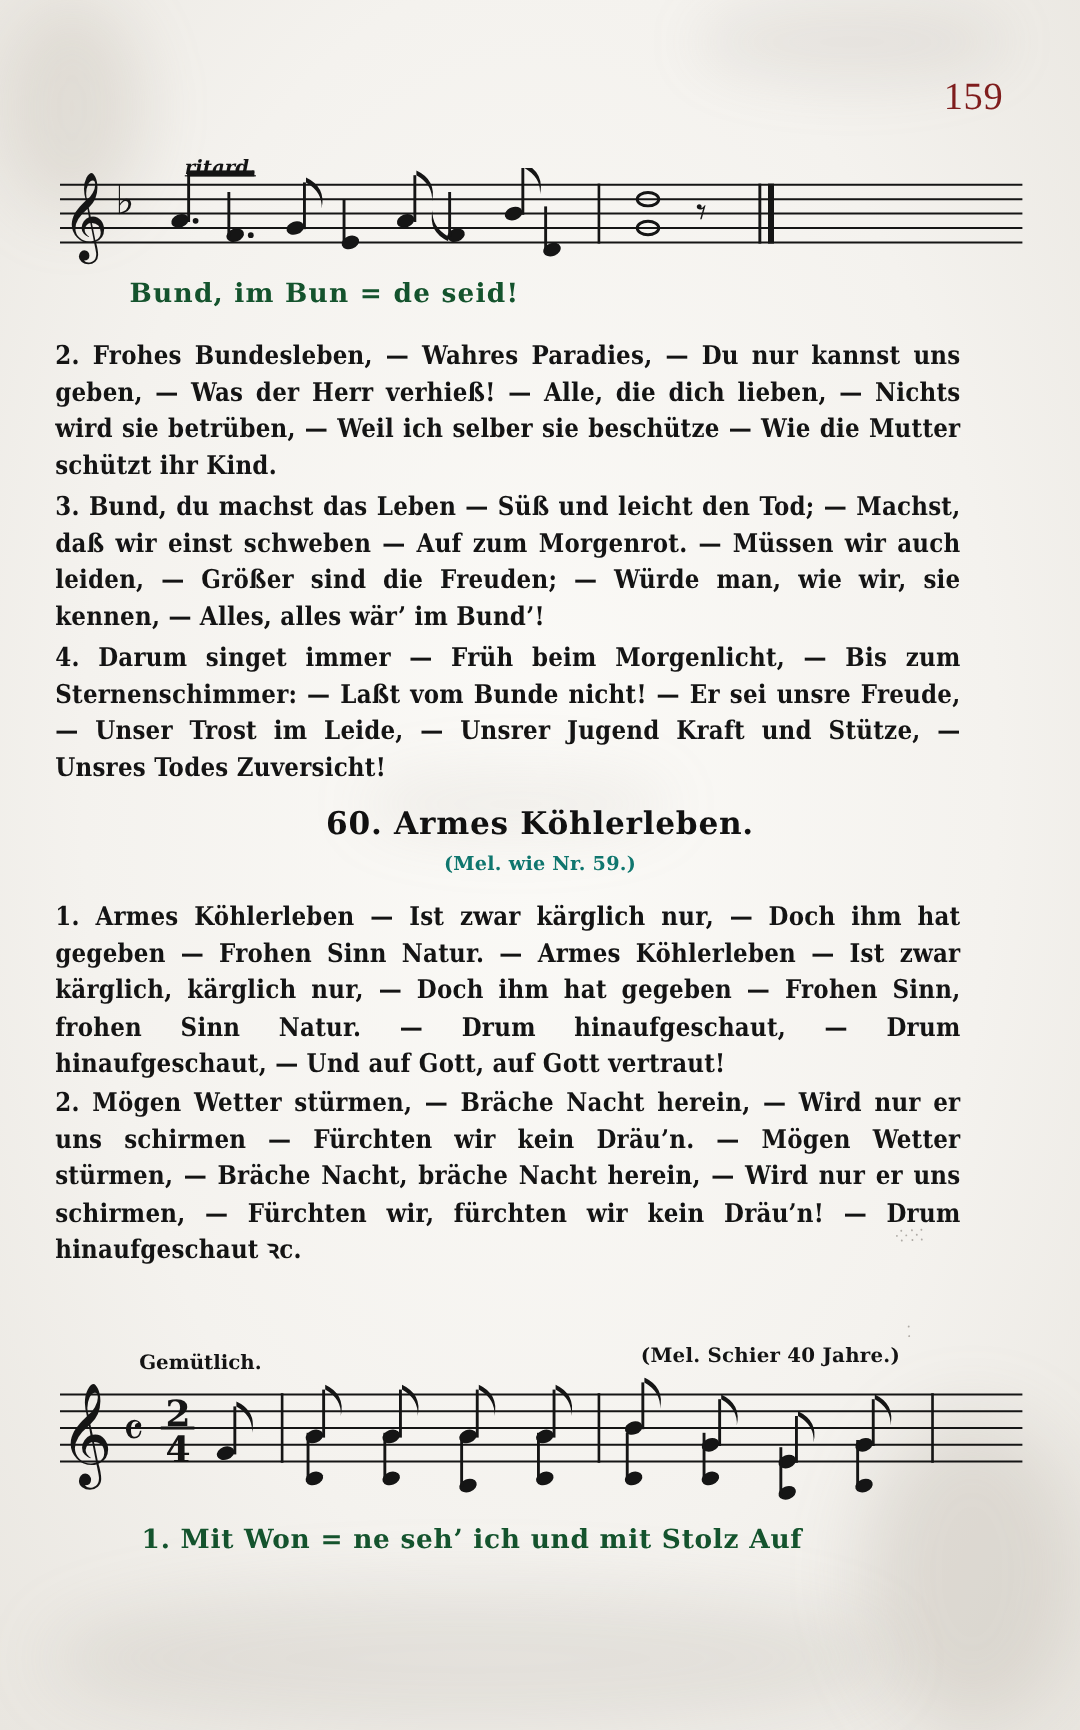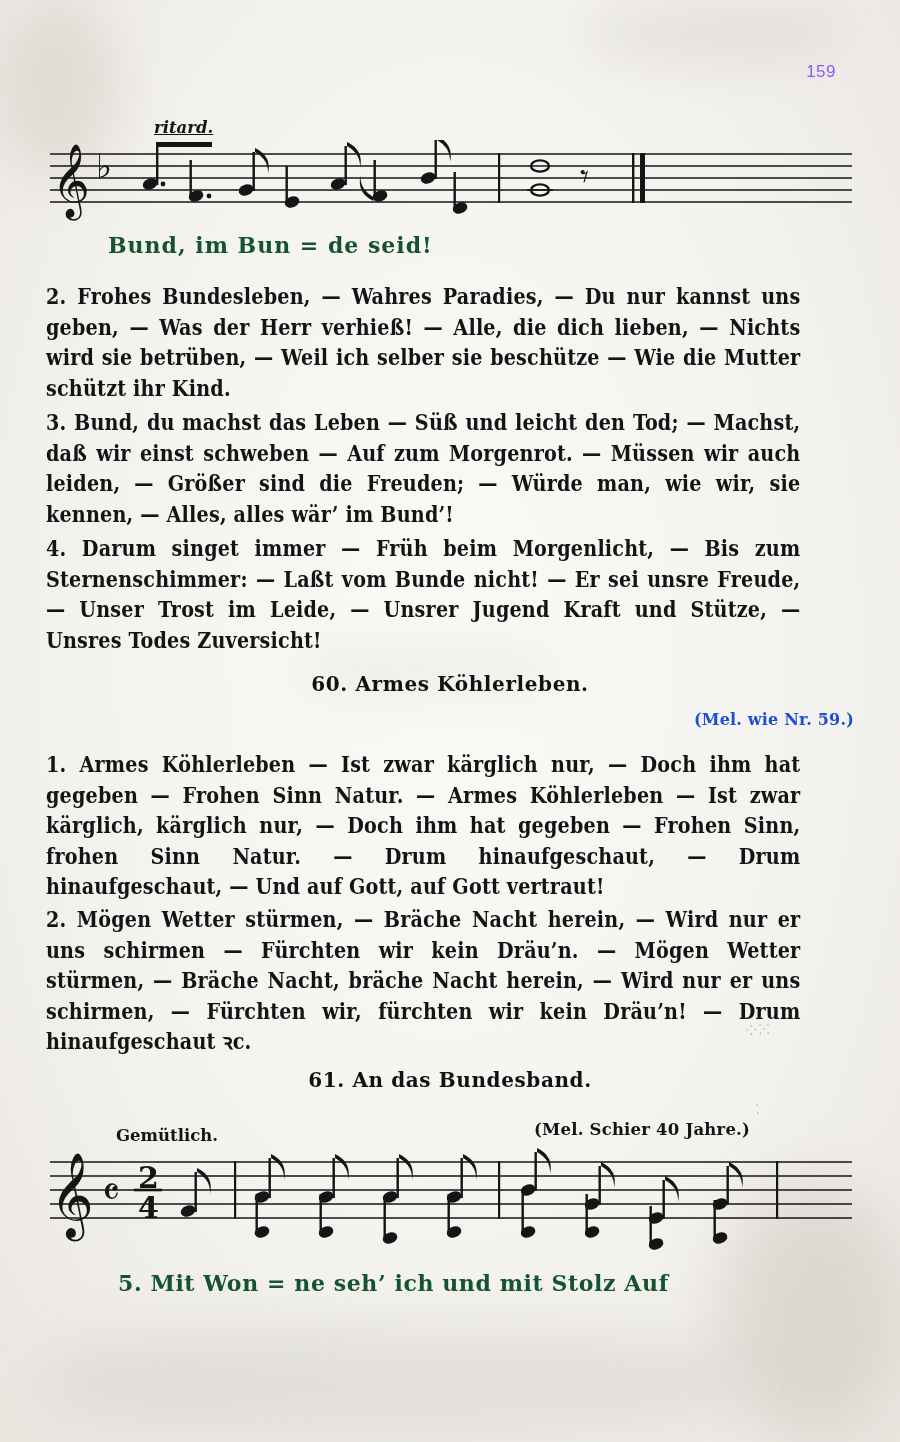--- a/index.html
+++ b/index.html
@@ -37,23 +37,23 @@
     left: 46px;
     top: 0;
     width: 808px;
     height: 1442px;
   }
 
   .page-number {
     position: absolute;
     right: 18px;
     top: 62px;
-    font-family: Liberation Sans, sans-serif;
-    font-size: 17px;
-    color: #8b5cf6;
+    font-family: Liberation Serif, serif;
+    font-size: 32px;
+    color: #7f1d1d;
     letter-spacing: 0.5px;
   }
 
   
   .fraktur {
     font-family: "DejaVu Serif", serif;
     font-weight: 700;
     color: #141414;
     letter-spacing: 0.2px;
   }
@@ -67,32 +67,32 @@
     text-justify: inter-word;
     font-stretch: condensed;
     transform: scaleX(0.99);
     transform-origin: left top;
   }
 
   .song-title {
     position: absolute;
     width: 808px;
     text-align: center;
-    font-size: 20px;
+    font-size: 26px;
     font-weight: 700;
     color: #111;
     letter-spacing: 0.6px;
   }
   .mel-note {
     position: absolute;
     width: 808px;
-    text-align: right;
+    text-align: center;
     font-size: 16px;
     font-weight: 700;
-    color: #1d4ed8;
+    color: #0f766e;
   }
 
   .lyric-line {
     position: absolute;
     font-size: 22px;
     font-weight: 700;
     color: #14532d;
     white-space: nowrap;
   }
 
@@ -133,21 +133,21 @@
   <div class="blotch b2"></div>
   <div class="blotch b3"></div>
   <div class="blotch b4"></div>
   <div class="blotch b5"></div>
 </div>
 
 <div class="content">
 
   <div class="page-number">159</div>
 
-  <div class="tempo-word" style="left:108px; top:118px;text-decoration:underline;">ritard.</div>
+  <div class="tempo-word" style="left:108px; top:130px;text-decoration:underline;">ritard.</div>
 
   <div class="staff" style="left:0px; top:140px;">
     <svg width="808" height="90" viewBox="0 0 808 90">
       <g stroke="#151515" stroke-width="1.7">
         <line x1="4" y1="14" x2="806" y2="14"></line>
         <line x1="4" y1="26" x2="806" y2="26"></line>
         <line x1="4" y1="38" x2="806" y2="38"></line>
         <line x1="4" y1="50" x2="806" y2="50"></line>
         <line x1="4" y1="62" x2="806" y2="62"></line>
       </g>
@@ -220,21 +220,20 @@
 
   <div class="song-title fraktur" style="left:0px; top:672px;">60. Armes Köhlerleben.</div>
   <div class="mel-note fraktur" style="left:0px; top:710px;">(Mel. wie Nr. 59.)</div>
 
   <div class="verse fraktur" style="left:0px; top:750px;">1. Armes Köhlerleben — Ist zwar kärglich nur, — Doch ihm hat gegeben — Frohen Sinn Natur. — Armes Köhlerleben — Ist zwar kärglich, kärglich nur, — Doch ihm hat gegeben — Frohen Sinn, frohen Sinn Natur. — Drum hinaufgeschaut, — Drum hinaufgeschaut, — Und auf Gott, auf Gott vertraut!</div>
   <div class="verse fraktur" style="left:0px; top:905px;">2. Mögen Wetter stürmen, — Bräche Nacht herein, — Wird nur er uns schirmen — Fürchten wir kein Dräu’n. — Mögen Wetter stürmen, — Bräche Nacht, bräche Nacht herein, — Wird nur er uns schirmen, — Fürchten wir, fürchten wir kein Dräu’n! — Drum hinaufgeschaut ꝛc.</div>
 
   <div class="smudge" style="left:700px; top:1020px;">⁘⁙</div>
   <div class="smudge" style="left:710px; top:1100px;">⁚</div>
 
-  <div class="song-title fraktur" style="left:0px; top:1068px;">61. An das Bundesband.</div>
 
   <div class="tempo-word upright" style="left:70px; top:1126px;">Gemütlich.</div>
   <div class="mel-right fraktur" style="left:488px; top:1120px;">(Mel. Schier 40 Jahre.)</div>
 
   <div class="staff" style="left:0px; top:1148px;">
     <svg width="808" height="110" viewBox="0 0 808 110">
       <g stroke="#151515" stroke-width="1.7">
         <line x1="4" y1="14" x2="806" y2="14"></line>
         <line x1="4" y1="28" x2="806" y2="28"></line>
         <line x1="4" y1="42" x2="806" y2="42"></line>
@@ -315,15 +314,15 @@
         <rect x="680.5" y="18" width="2.4" height="39"></rect>
         <path d="M683 18 q14 8 13 22 q4 -18 -13 -26 z"></path>
         <ellipse cx="674" cy="90" rx="7.5" ry="5.4" transform="rotate(-20 674 90)"></ellipse>
         <rect x="667.5" y="52" width="2.4" height="39"></rect>
       </g>
 
       <rect x="730" y="13" width="2.2" height="58" fill="#151515"></rect>
     </svg>
   </div>
 
-  <div class="lyric-line fraktur" style="left:72px; top:1270px; letter-spacing:0.6px;">5.  Mit  Won = ne  seh’  ich  und  mit  Stolz  Auf</div>
+  <div class="lyric-line fraktur" style="left:72px; top:1270px; letter-spacing:0.6px;">1.  Mit  Won = ne  seh’  ich  und  mit  Stolz  Auf</div>
 
 </div>
 
 </body></html>

